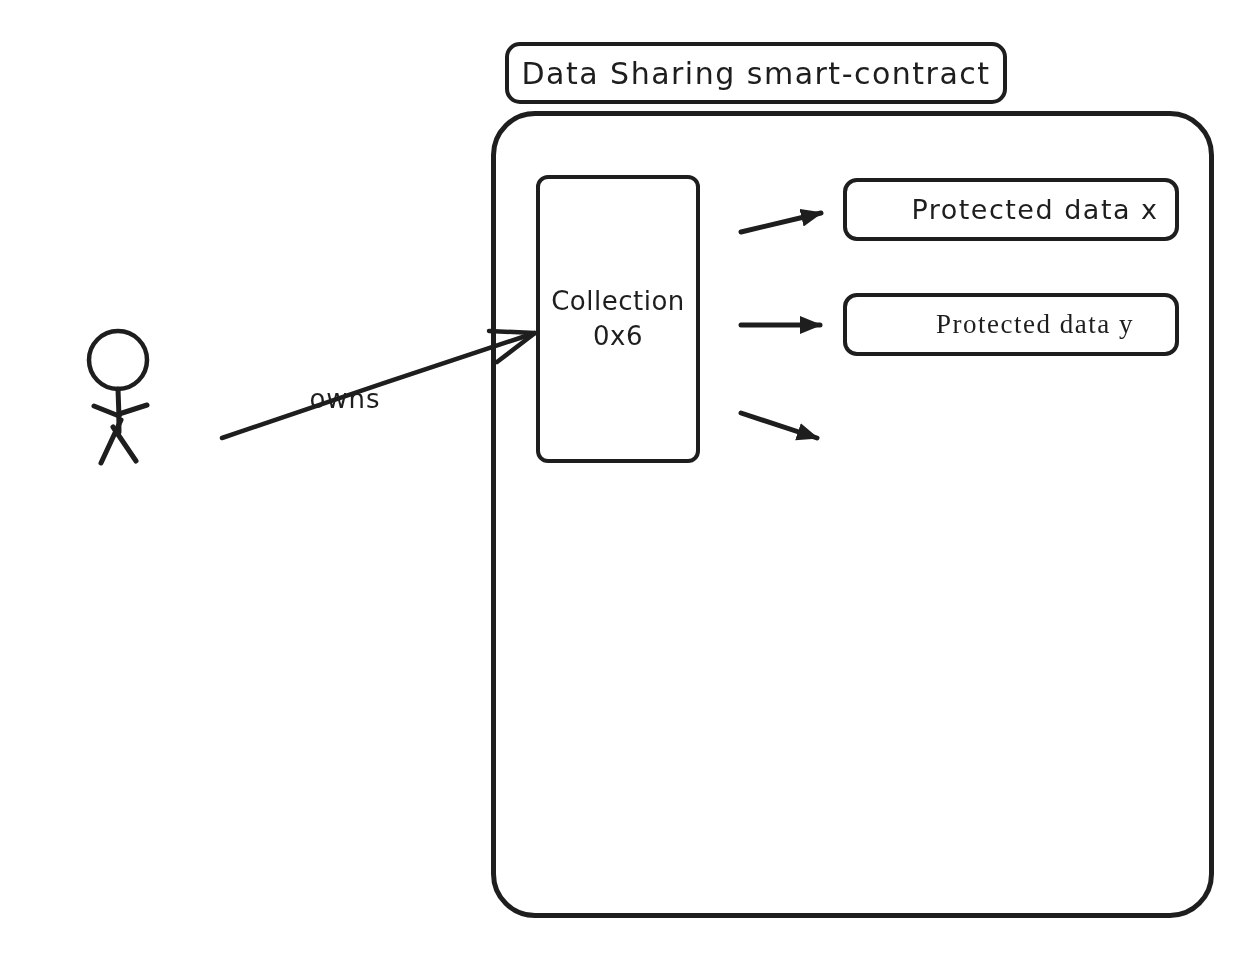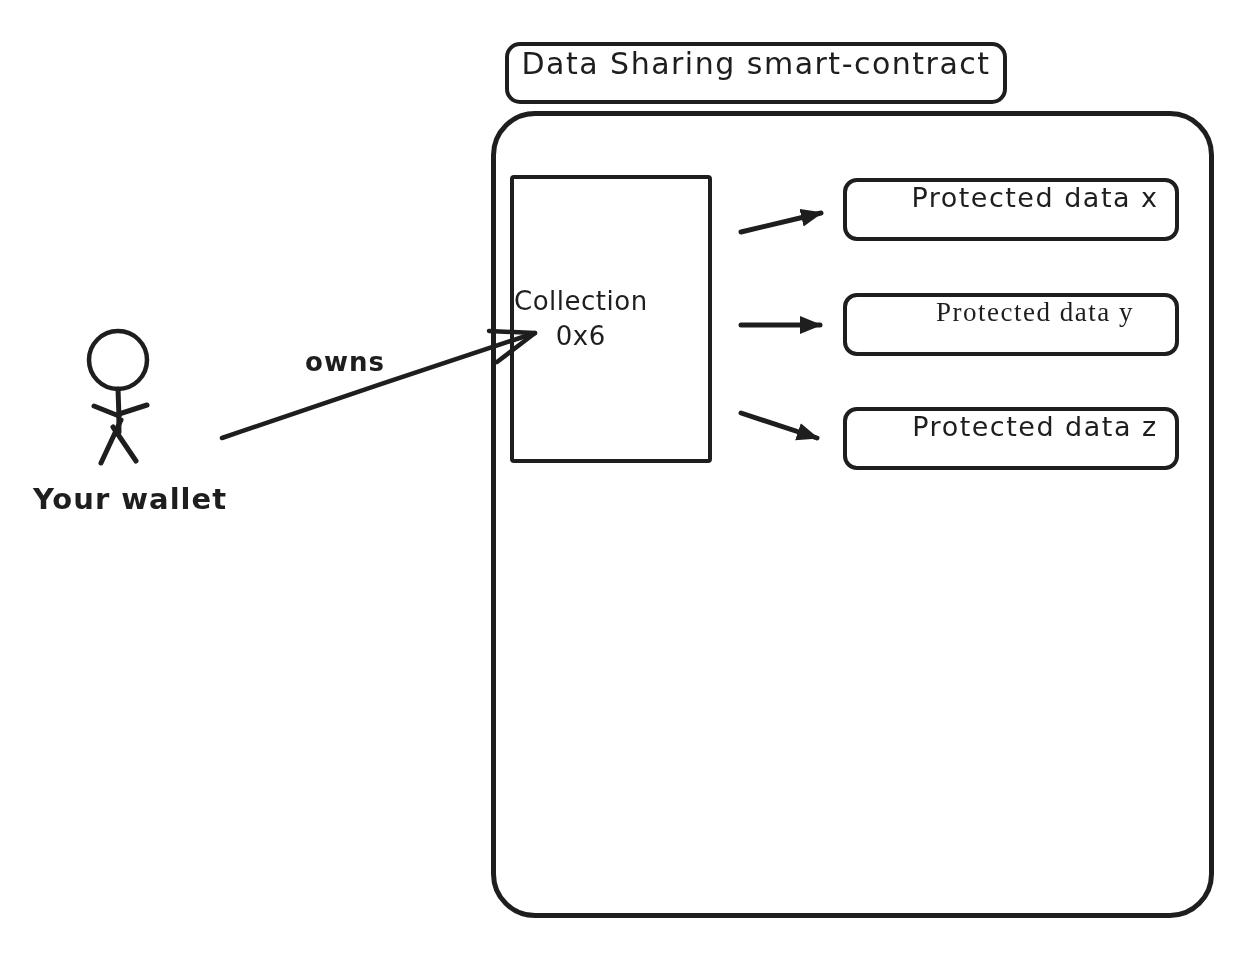--- a/index.html
+++ b/index.html
@@ -17,21 +17,21 @@
     width: 1258px;
     height: 958px;
     background: var(--bg);
     overflow: hidden;
   }
   .box {
     position: absolute;
     background: var(--bg);
     border: 4px solid var(--stroke);
     display: flex;
-    align-items: flex-start;
+    align-items: center;
     justify-content: center;
     z-index: 1;
   }
   .outer-box {
     left: 491px; top: 111px;
     width: 723px; height: 807px;
     border-radius: 44px;
     border-width: 5px;
   }
   .title-box {
@@ -40,23 +40,23 @@
     border-radius: 15px;
     z-index: 2;
   }
   .title-text {
     font-size: 30px;
     font-weight: 500;
     letter-spacing: 1.5px;
     white-space: nowrap;
   }
   .collection-box {
-    left: 510px; top: 175px;
-    width: 202px; height: 288px;
-    border-radius: 4px;
+    left: 536px; top: 175px;
+    width: 164px; height: 288px;
+    border-radius: 12px;
     flex-direction: column;
     z-index: 2;
   }
   .collection-text {
     font-size: 26px;
     font-weight: 500;
     letter-spacing: 0.5px;
     line-height: 35px;
     text-align: center;
   }
@@ -86,22 +86,23 @@
   .stroke-line {
     stroke: var(--stroke);
     fill: none;
     stroke-linecap: round;
     stroke-linejoin: round;
   }
   .arrow-head-fill { fill: var(--stroke); }
   .label {
     position: absolute;
     z-index: 4;
-    font-weight: 700;
+    font-weight: 400;
     color: var(--stroke);
+    margin-top: 37px;
   }
   .wallet-label {
     left: 33px; top: 478px;
     font-size: 29px;
     line-height: 42px;
     letter-spacing: 1px;
     white-space: nowrap;
   }
   .owns-label {
     left: 300px; top: 347px;
@@ -128,23 +129,20 @@
       <div>0x6</div>
     </div>
   </div>
 
   <div class="box pd-box pd-x">
     <span class="pd-text">Protected data x</span>
   </div>
   <div class="box pd-box pd-y">
     <span class="pd-text">Protected data y</span>
   </div>
-  <div class="box pd-box pd-z">
-    <span class="pd-text">Protected data z</span>
-  </div>
 
   <svg class="svg-layer" viewBox="0 0 1258 958" xmlns="http://www.w3.org/2000/svg">
     <defs>
       <marker id="tri" markerWidth="24" markerHeight="20" refX="20" refY="9" orient="auto" markerUnits="userSpaceOnUse">
         <path class="arrow-head-fill" d="M0,0 L22,9 L0,18 Z"></path>
       </marker>
     </defs>
 
     <g>
       <circle class="stroke-line" cx="118" cy="360" r="29" stroke-width="4.5"></circle>
@@ -159,18 +157,17 @@
       <path class="stroke-line" d="M222 438 Q380 384 535 333" stroke-width="4.5"></path>
       <path class="stroke-line" d="M489 331 L535 333 L497 362" stroke-width="4.5"></path>
     </g>
 
     <path class="stroke-line" d="M741 232 L821 213" stroke-width="5" marker-end="url(#tri)"></path>
     <path class="stroke-line" d="M741 325 L820 325" stroke-width="5" marker-end="url(#tri)"></path>
     <path class="stroke-line" d="M741 413 L817 438" stroke-width="5" marker-end="url(#tri)"></path>
   </svg>
 
   <div class="label wallet-label">
-    <div>Your wallet</div>
   </div>
 
   <div class="label owns-label">owns</div>
 
 </div>
 
 </body></html>

